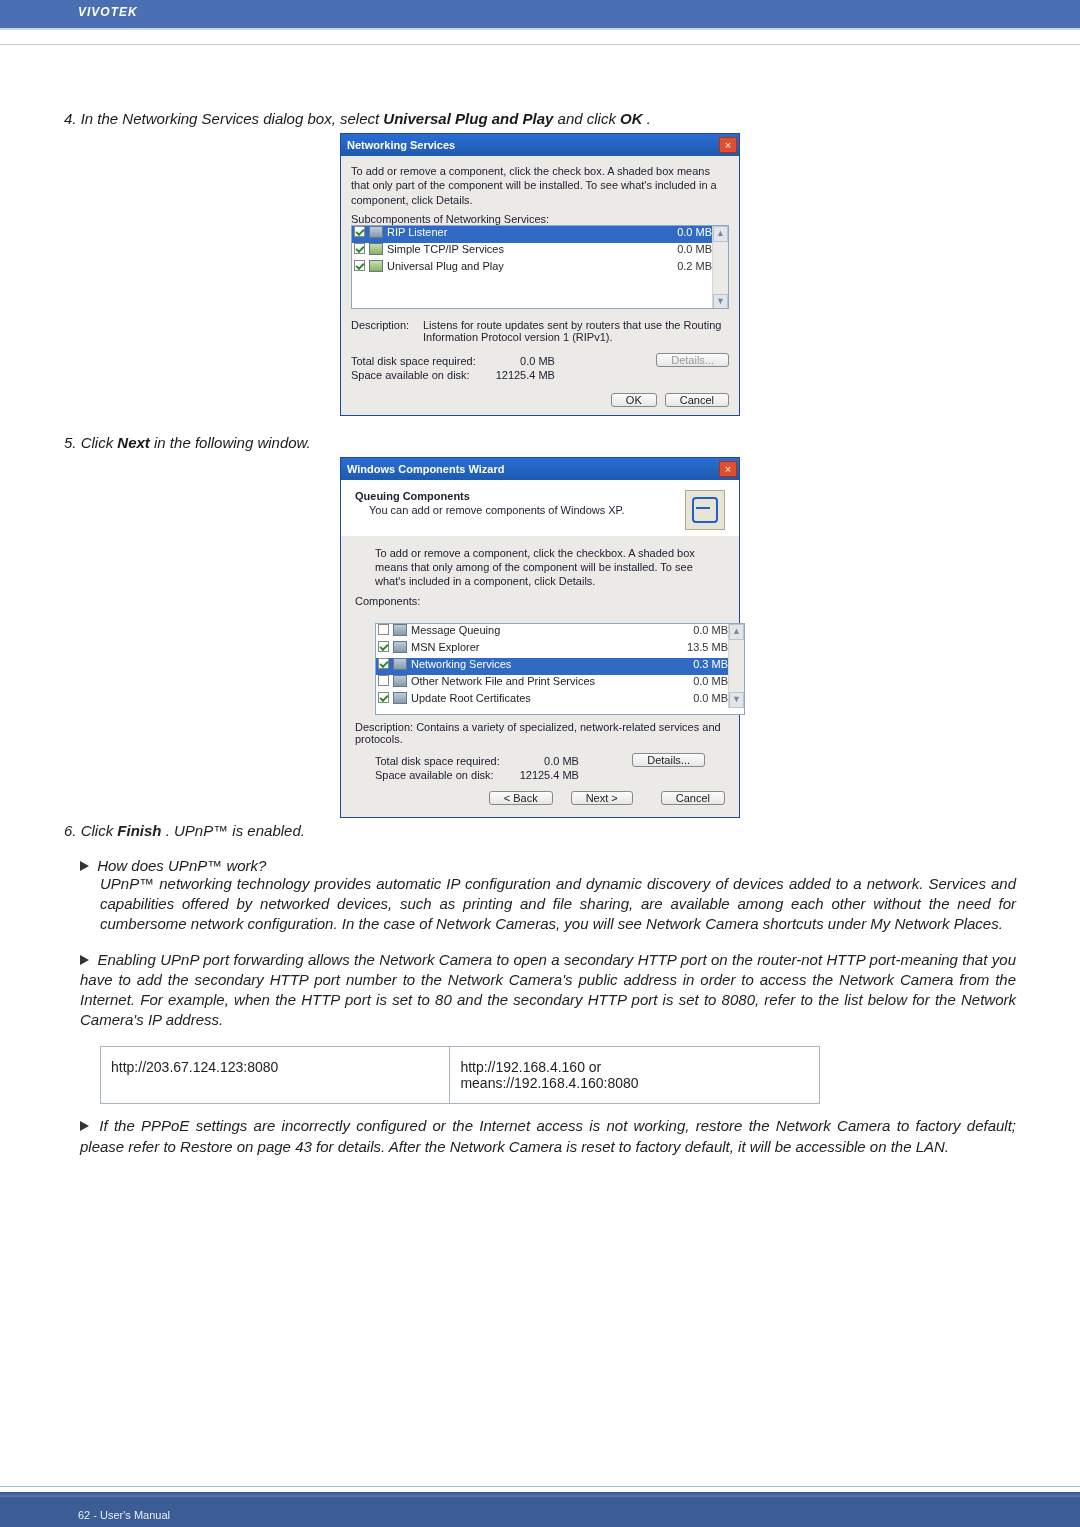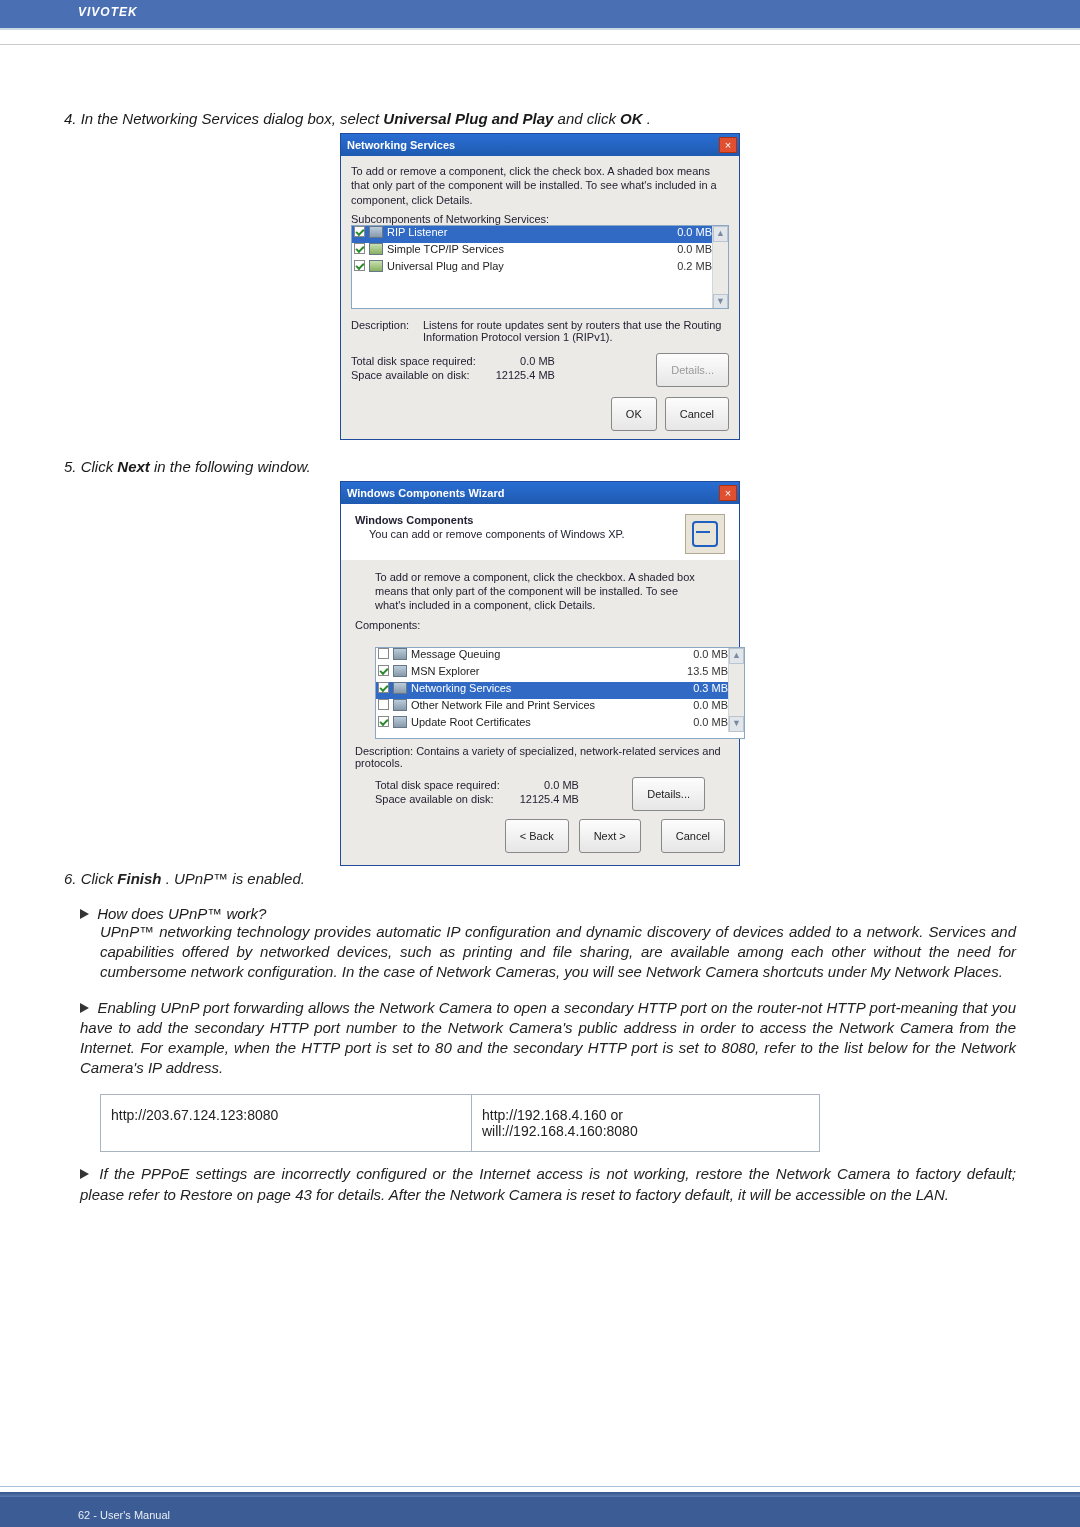--- a/index.html
+++ b/index.html
@@ -30,34 +30,34 @@
 .lrow.sel .sz{color:#fff}
 .sbar{position:absolute;right:0;top:0;width:16px;height:84px;background:#eceae6;border-left:1px solid #cfd6dc}
 .sarr{height:16px;background:#e2e6ea;border:1px solid #b9c4ce;text-align:center;font-size:9px;color:#7a8aa0;line-height:13px}
 .desc{display:flex;margin:10px 0}
 .desc .k{width:72px;color:#223}
 .desc .v{flex:1;color:#223}
 .reqrow{display:flex;justify-content:space-between;margin:2px 0}
 .reqrow .l{color:#223}
 .reqrow .r{color:#223}
 .btnbar{display:flex;justify-content:flex-end;gap:8px;margin-top:10px}
-.wbtn{border:1px solid #888;background:linear-gradient(#fdfdfd,#e6e6e6);height:34px;padding:0 14px;font-size:11px;border-radius:3px;color:#222;cursor:pointer}
+.wbtn{border:1px solid #888;background:linear-gradient(#fdfdfd,#e6e6e6);height:14px;padding:0 14px;font-size:11px;border-radius:3px;color:#222;cursor:pointer}
 .wbtn.dis{color:#9a9a9a}
 .wiz{width:400px;margin:6px auto 2px auto;border:1px solid #204a9c;background:#eceae6;font-family:Tahoma,Arial;font-size:11px}
 .wizwhite{background:#fff;padding:10px 14px 6px 14px;display:flex}
 .wizwhite .col{flex:1}
 .wizicon{width:40px;height:40px;background:#e8e4d8;border:1px solid #b0a890;position:relative;margin-left:10px}
 .wizicon::before{content:"";position:absolute;left:6px;top:6px;width:22px;height:22px;border:2px solid #2060c0;border-radius:4px}
 .wizicon::after{content:"";position:absolute;left:10px;top:16px;width:14px;height:2px;background:#2060c0}
 .wizgray{background:#eceae6;padding:10px 14px 12px 14px}
 .indent{margin:16px 20px 6px 20px}
 .complabel{margin:4px 0 2px 0;color:#223}
 .listbox2{border:1px solid #8aa7c4;background:#fff;width:100%;height:92px;overflow:hidden;position:relative}
 .descline{margin:6px 0 8px 0;color:#223}
-.btnbar2{display:flex;justify-content:flex-end;gap:4px;margin-top:8px}
+.btnbar2{display:flex;justify-content:flex-end;gap:12px;margin-top:8px}
 .btnbar2 .wbtn{border-radius:3px;margin-left:6px}
 .heading6{font-style:italic;margin:4px 0 14px 0}
 .tri{display:inline-block;width:0;height:0;border-top:5px solid transparent;border-bottom:5px solid transparent;border-left:9px solid #333;margin-right:4px;vertical-align:baseline}
 .para{font-style:italic;margin:0 0 16px 36px;text-align:justify;line-height:1.34}
 .tb{margin:2px 0 12px 36px;width:720px;border-collapse:collapse;font-style:normal}
 .tb th{background:#82a8d9;color:#0c1a3a;text-align:left;padding:3px 10px;font-size:14px;font-weight:normal;width:50%;border:1px solid #a8b4c0}
 .tb td{background:#fff;padding:12px 10px;font-size:14px;border:1px solid #a8b4c0;vertical-align:top}
 .footrule{position:absolute;left:0;right:0;bottom:30px;height:5px;background:linear-gradient(#34558a,#5b7bb0)}
 .footrule2{position:absolute;left:0;right:0;top:-6px;height:1px;background:#a8c0d8}
 .footer{position:absolute;left:78px;bottom:6px;color:#e8eef6;font-size:11px;z-index:3}
@@ -146,27 +146,27 @@
       <span> in the following window.</span>
     </p>
 
     <div class="wiz">
       <div class="tbar">
         <span>Windows Components Wizard</span>
         <div class="xbtn">×</div>
       </div>
       <div class="wizwhite">
         <div class="col">
-          <div style="font-weight:bold;color:#223">Windows Components</div>
+          <div style="font-weight:bold;color:#223">Queuing Components</div>
           <div style="margin:2px 0 0 14px;color:#223">You can add or remove components of Windows XP.</div>
         </div>
         <div class="wizicon"></div>
       </div>
       <div class="wizgray">
-        <div class="dtxt indent" style="margin-top:0">To add or remove a component, click the checkbox. A shaded box means that only part of the component will be installed. To see what's included in a component, click Details.</div>
+        <div class="dtxt indent" style="margin-top:0">To add or remove a component, click the checkbox. A shaded box means that only among of the component will be installed. To see what's included in a component, click Details.</div>
         <div class="complabel indent" style="margin-top:0">Components:</div>
         <div class="listbox2 indent" style="margin-top:16px">
           <div class="lrow">
             <span class="cb"></span>
             <span class="licon"></span>
             <span class="lbl">Message Queuing</span>
             <span class="sz">0.0 MB</span>
           </div>
           <div class="lrow">
             <span class="cb on"></span>
@@ -235,21 +235,21 @@
       <span class="tri"></span>
       <span>Enabling UPnP port forwarding allows the Network Camera to open a secondary HTTP port on the router-not HTTP port-meaning that you have to add the secondary HTTP port number to the Network Camera's public address in order to access the Network Camera from the Internet. For example, when the HTTP port is set to 80 and the secondary HTTP port is set to 8080, refer to the list below for the Network Camera's IP address.</span>
     </p>
 
     <table class="tb">
       <tbody>
       <tr>
         <td>http://203.67.124.123:8080</td>
         <td>
           <span>http://192.168.4.160 or</span><br>
-          <span>will://192.168.4.160:8080</span>
+          <span>means://192.168.4.160:8080</span>
         </td>
       </tr>
     </tbody>
       </table>
 
     <p class="para" style="margin-left:16px;text-indent:0">
       <span class="tri"></span>
       <span>If the PPPoE settings are incorrectly configured or the Internet access is not working, restore the Network Camera to factory default; please refer to Restore on page 43 for details. After the Network Camera is reset to factory default, it will be accessible on the LAN.</span>
     </p>
   </div>

